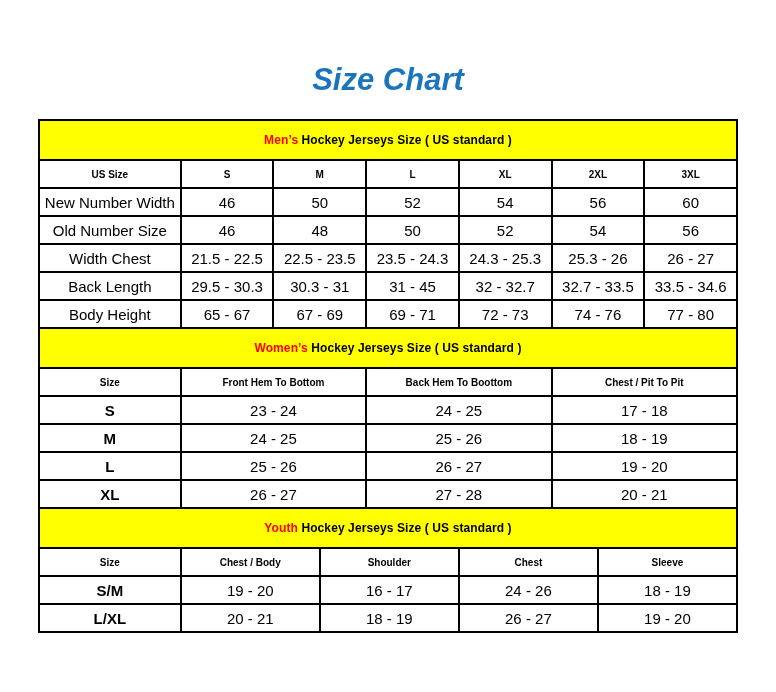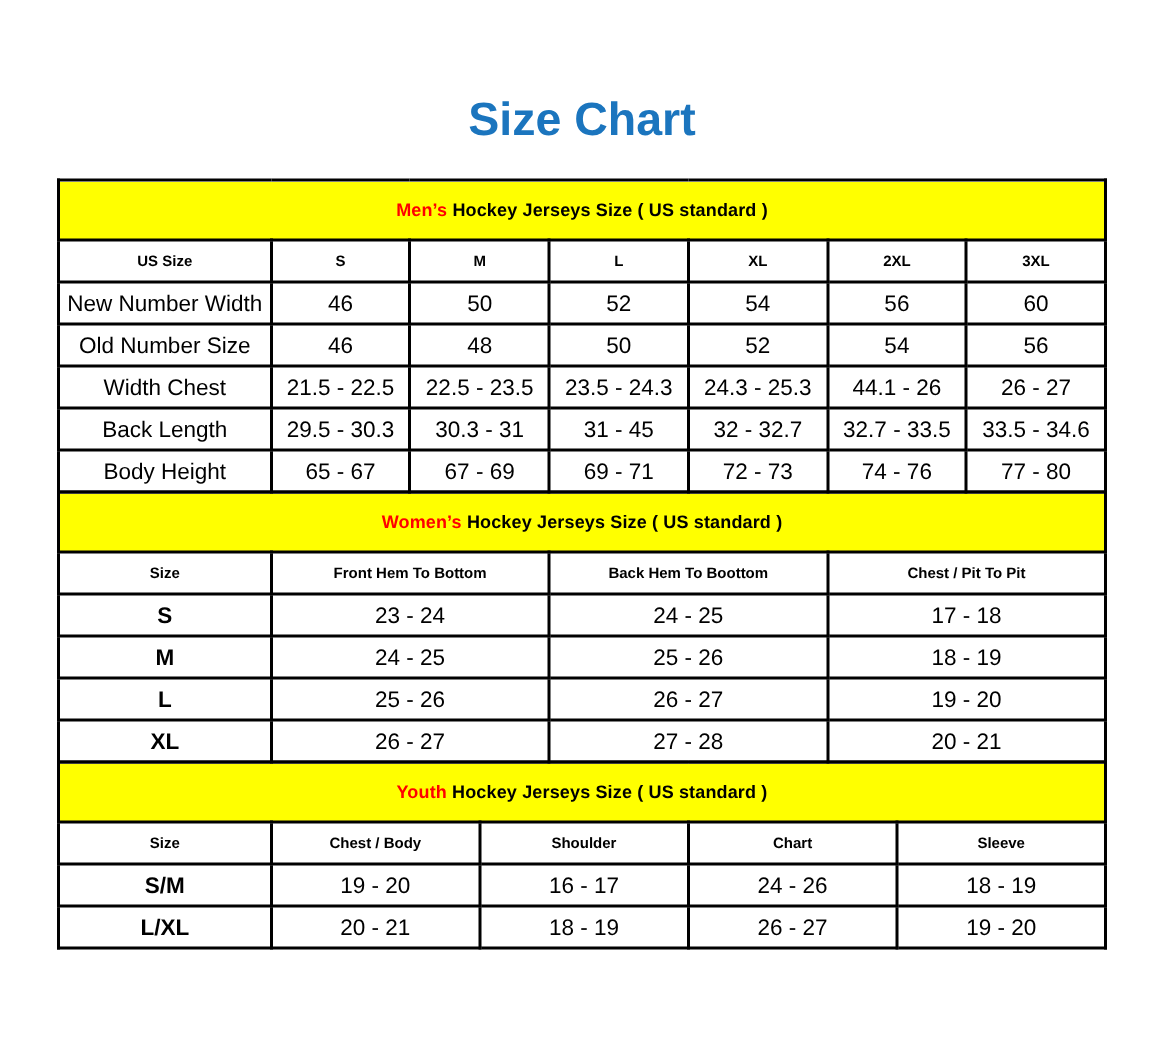--- a/index.html
+++ b/index.html
@@ -12,20 +12,21 @@
   }
   .page-title {
     margin: 0;
     padding-top: 62px;
     height: 36px;
     text-align: center;
     font-size: 31px;
     line-height: 36px;
     font-weight: 700;
     color: #1B75BE;
+    font-style: italic;
   }
   .chart-wrap {
     width: 700px;
     margin: 21px auto 0 auto;
   }
   table.size-table {
     width: 100%;
     border-collapse: collapse;
     table-layout: fixed;
   }
@@ -115,21 +116,21 @@
         <td>52</td>
         <td>54</td>
         <td>56</td>
       </tr>
       <tr>
         <td>Width Chest</td>
         <td>21.5 - 22.5</td>
         <td>22.5 - 23.5</td>
         <td>23.5 - 24.3</td>
         <td>24.3 - 25.3</td>
-        <td>44.1 - 26</td>
+        <td>25.3 - 26</td>
         <td>26 - 27</td>
       </tr>
       <tr>
         <td>Back Length</td>
         <td>29.5 - 30.3</td>
         <td>30.3 - 31</td>
         <td>31 - 45</td>
         <td>32 - 32.7</td>
         <td>32.7 - 33.5</td>
         <td>33.5 - 34.6</td>
@@ -201,21 +202,21 @@
         <col>
       </colgroup>
     <thead>
       <tr>
         <th class="band" colspan="5"><span class="hl">Youth</span><span> Hockey Jerseys Size ( US standard )</span></th>
       </tr>
       <tr>
         <th class="hdr">Size</th>
         <th class="hdr">Chest / Body</th>
         <th class="hdr">Shoulder</th>
-        <th class="hdr">Chart</th>
+        <th class="hdr">Chest</th>
         <th class="hdr">Sleeve</th>
       </tr>
     </thead>
     <tbody>
       <tr>
         <td class="blbl">S/M</td>
         <td>19 - 20</td>
         <td>16 - 17</td>
         <td>24 - 26</td>
         <td>18 - 19</td>

